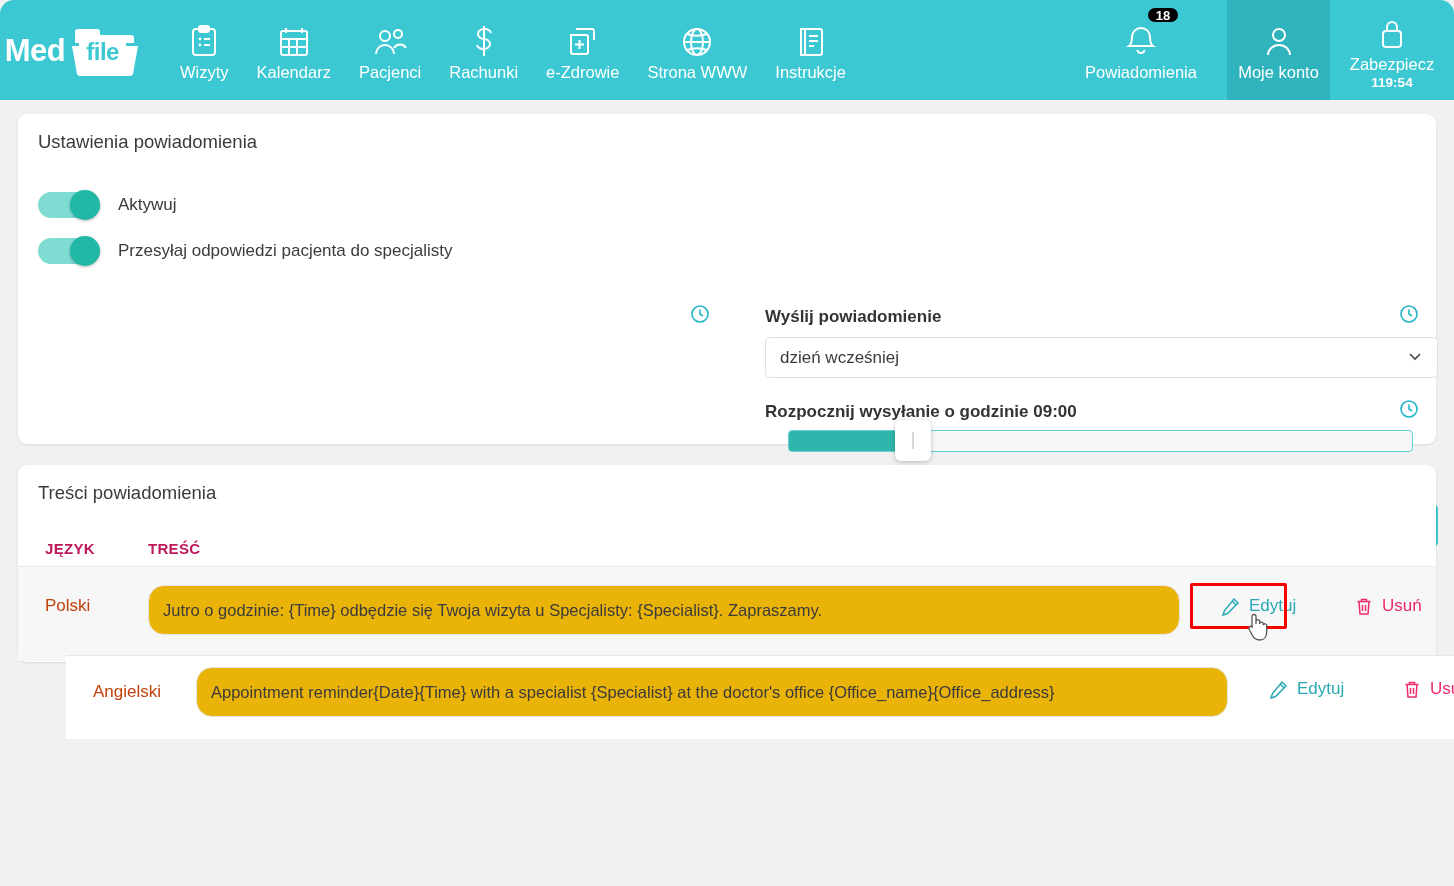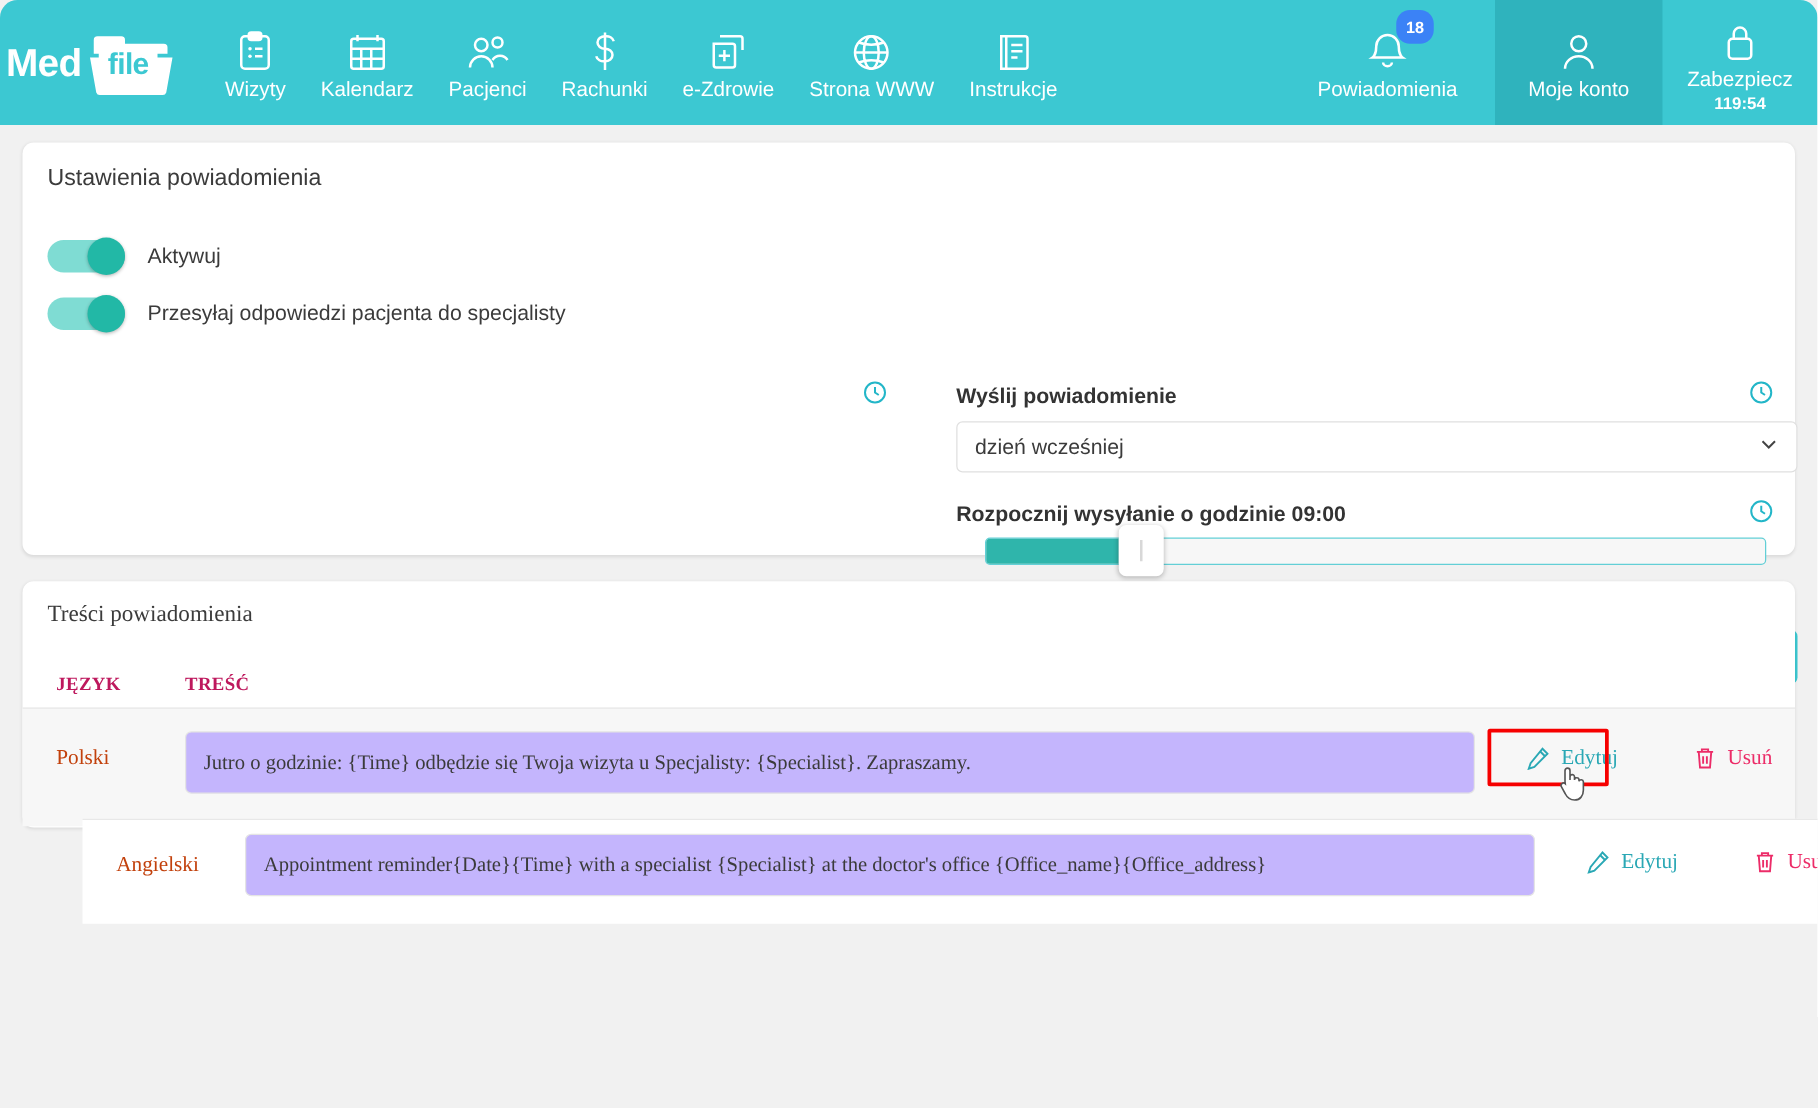--- a/index.html
+++ b/index.html
@@ -85,53 +85,53 @@
     color: #ffffff;
     font-size: 16.5px;
     line-height: 1.1;
     white-space: nowrap;
   }
 
   .nav-right { display: flex; align-items: stretch; flex: 0 0 auto; }
   .nav-right .nav-item { min-width: 0; }
   .nav-notif { position: relative; width: 172px; }
   .nav-account {
-    width: 134px;
+    width: 103px;
     background: #2fb3bd;
   }
   .nav-secure { width: 124px; }
   .notif-badge {
     position: absolute;
     left: 93px; top: 8px;
-    background: #3b82f6;
+    background: #000000;
     color: #ffffff;
     font-size: 13px;
     font-weight: bold;
     border-radius: 11px;
-    min-width: 30px; height: 27px;
+    min-width: 30px; height: 14px;
     display: flex; align-items: center; justify-content: center;
     padding: 0 5px;
     z-index: 4;
   }
   .secure-timer {
     color: #ffffff;
     font-size: 13.5px;
     font-weight: bold;
     margin-top: 2px;
   }
 
   
   .card {
     position: absolute;
     background: #ffffff;
     border-radius: 9px;
     box-shadow: 0 1px 3px rgba(0,0,0,0.10);
   }
   #settings-card { left: 18px; top: 114px; width: 1418px; height: 330px; }
-  #contents-card { left: 18px; top: 465px; width: 1418px; height: 197px; font-family: Liberation Serif, serif; }
+  #contents-card { left: 18px; top: 465px; width: 1418px; height: 197px; }
 
   .card-title {
     position: absolute;
     left: 20px; top: 17px;
     font-size: 18.5px;
     color: #3b3b3b;
     font-weight: normal;
     text-align: center;
   }
 
@@ -271,23 +271,23 @@
     left: 27px;
     font-size: 17px;
     color: #c2410c;
   }
   #lang-pl { top: 30px; }
   #lang-en { top: 27px; }
   .content-input {
     position: absolute;
     left: 130px;
     width: 1032px; height: 50px;
-    background: #c4b5fd;
+    background: #eab308;
     border: 1px solid #e4e4e4;
-    border-radius: 5px;
+    border-radius: 16px;
     display: flex; align-items: center;
     padding: 0 14px;
     font-size: 16.5px;
     color: #3b3b3b;
     overflow: hidden;
     white-space: nowrap;
   }
   #input-pl { top: 19px; }
   #input-en { top: 12px; }
 

